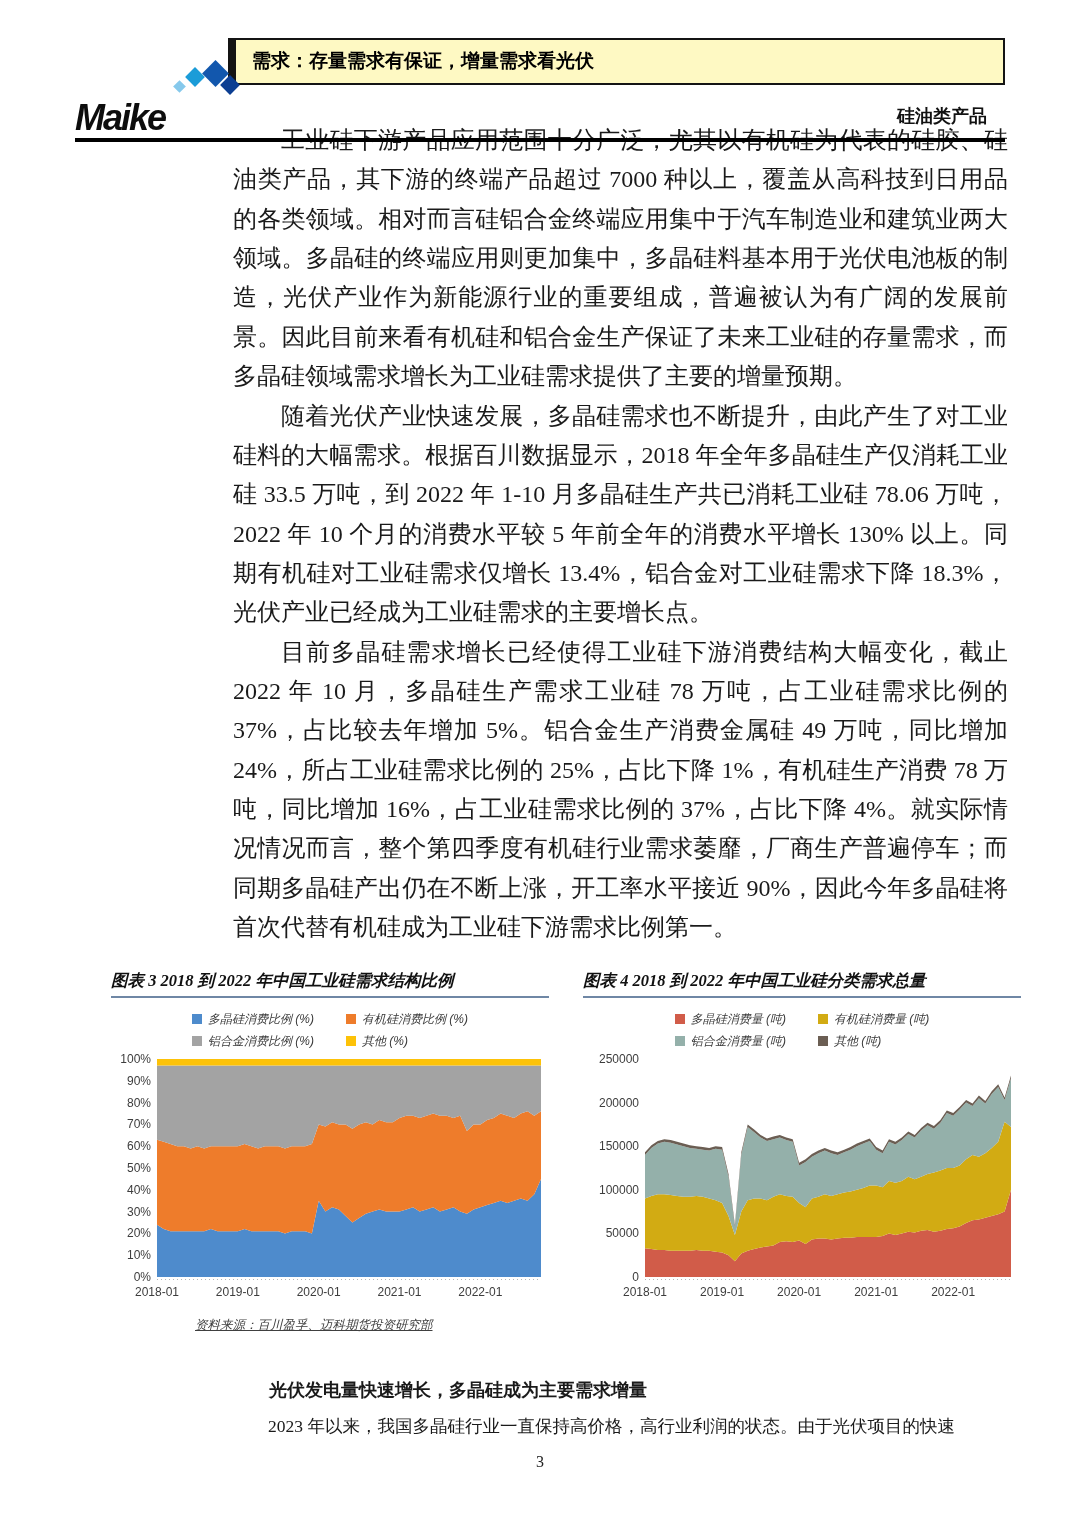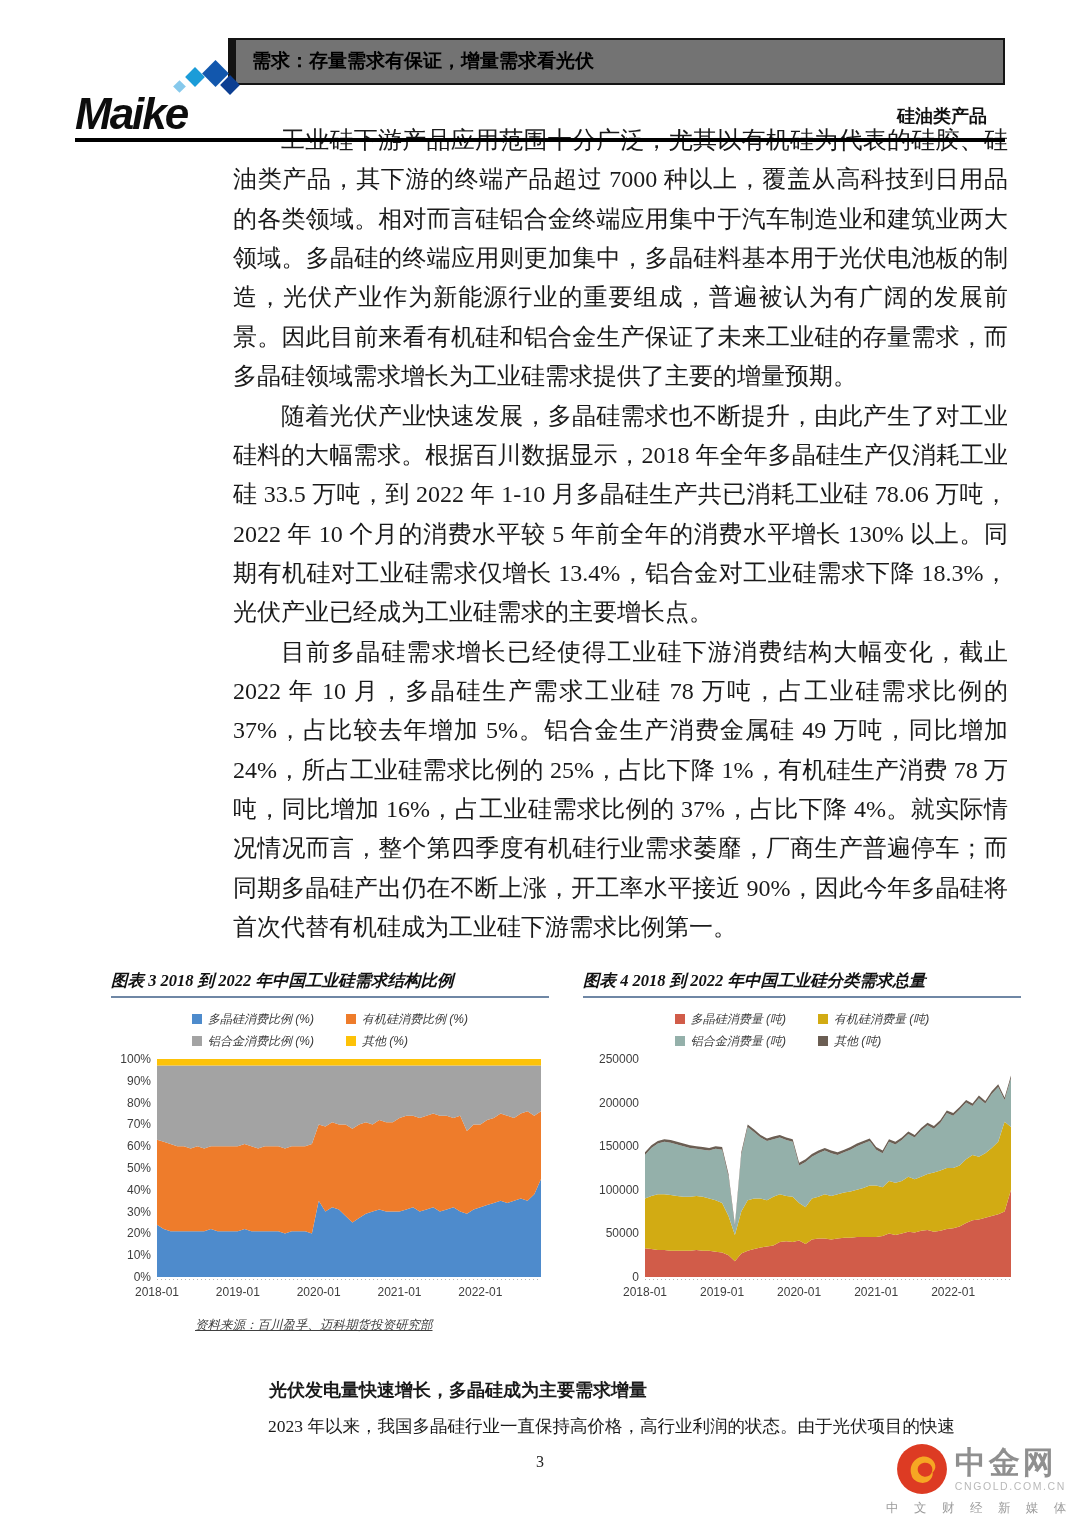--- a/index.html
+++ b/index.html
@@ -3,21 +3,21 @@
 <meta charset="utf-8">
 <style>
   html,body{margin:0;padding:0;background:#e8e8e8;}
   .page{position:relative;width:1080px;height:1527px;margin:0 auto;background:#ffffff;
         font-family:"Liberation Serif","DejaVu Serif",serif;color:#1a1a1a;overflow:hidden;}
 
   
   .masthead{position:absolute;left:75px;right:75px;top:66px;height:70px;}
   .maike-logo{position:absolute;left:0;bottom:0;width:200px;height:70px;}
   .maike-text{position:absolute;left:0;bottom:0;font-family:"Liberation Sans","DejaVu Sans",sans-serif;
-        font-weight:bold;font-style:italic;font-size:44px;line-height:1;letter-spacing:-2px;color:#0d0d0d;}
+        font-weight:bold;font-style:italic;font-size:36px;line-height:1;letter-spacing:-2px;color:#0d0d0d;}
   .d{position:absolute;transform:rotate(45deg);}
   .d1{width:9px;height:9px;left:100px;top:16px;}
   .d2{width:14px;height:14px;left:113px;top:4px;}
   .d3{width:19px;height:19px;left:131px;top:-2px;}
   .d4{width:14px;height:14px;left:148px;top:12px;}
   .doc-type{position:absolute;right:18px;bottom:8px;font-size:18px;font-weight:bold;color:#111;}
   .rule{position:absolute;left:75px;right:75px;top:138px;height:4px;background:#000;}
 
   
   .banner{margin:170px 75px 0 228px;border:2px solid #141414;border-left:8px solid #141414;
@@ -65,21 +65,21 @@
       <span class="d d1" style="background: rgb(134, 201, 236);"></span>
       <span class="d d2" style="background: rgb(27, 156, 216);"></span>
       <span class="d d3" style="background: rgb(18, 87, 173);"></span>
       <span class="d d4" style="background: rgb(12, 62, 146);"></span>
       <span class="maike-text">Maike</span>
     </div>
     <div class="doc-type">硅油类产品</div>
   </header>
   <div class="rule"></div>
 
-  <div class="banner" style="background: #737373; margin-top: 38px;">需求：存量需求有保证，增量需求看光伏</div>
+  <div class="banner" style="background: #fef9c3; margin-top: 38px;">需求：存量需求有保证，增量需求看光伏</div>
 
   <main class="body-text">
     <p>工业硅下游产品应用范围十分广泛，尤其以有机硅为代表的硅胶、硅油类产品，其下游的终端产品超过 7000 种以上，覆盖从高科技到日用品的各类领域。相对而言硅铝合金终端应用集中于汽车制造业和建筑业两大领域。多晶硅的终端应用则更加集中，多晶硅料基本用于光伏电池板的制造，光伏产业作为新能源行业的重要组成，普遍被认为有广阔的发展前景。因此目前来看有机硅和铝合金生产保证了未来工业硅的存量需求，而多晶硅领域需求增长为工业硅需求提供了主要的增量预期。</p>
     <p>随着光伏产业快速发展，多晶硅需求也不断提升，由此产生了对工业硅料的大幅需求。根据百川数据显示，2018 年全年多晶硅生产仅消耗工业硅 33.5 万吨，到 2022 年 1-10 月多晶硅生产共已消耗工业硅 78.06 万吨，2022 年 10 个月的消费水平较 5 年前全年的消费水平增长 130% 以上。同期有机硅对工业硅需求仅增长 13.4%，铝合金对工业硅需求下降 18.3%，光伏产业已经成为工业硅需求的主要增长点。</p>
     <p>目前多晶硅需求增长已经使得工业硅下游消费结构大幅变化，截止 2022 年 10 月，多晶硅生产需求工业硅 78 万吨，占工业硅需求比例的 37%，占比较去年增加 5%。铝合金生产消费金属硅 49 万吨，同比增加 24%，所占工业硅需求比例的 25%，占比下降 1%，有机硅生产消费 78 万吨，同比增加 16%，占工业硅需求比例的 37%，占比下降 4%。就实际情况情况而言，整个第四季度有机硅行业需求萎靡，厂商生产普遍停车；而同期多晶硅产出仍在不断上涨，开工率水平接近 90%，因此今年多晶硅将首次代替有机硅成为工业硅下游需求比例第一。</p>
   </main>
 
   <section class="charts-row">
     <figure class="chart">
       <figcaption class="chart-title" style="border-bottom-color: rgb(111, 135, 165);">图表 3 2018 到 2022 年中国工业硅需求结构比例</figcaption>
@@ -168,27 +168,14 @@
 
   <div class="source-note">资料来源：百川盈孚、迈科期货投资研究部</div>
 
   <h3 class="subhead">光伏发电量快速增长，多晶硅成为主要需求增量</h3>
   <main class="body-text-2">
     <p>2023 年以来，我国多晶硅行业一直保持高价格，高行业利润的状态。由于光伏项目的快速</p>
   </main>
 
   <div class="page-number">3</div>
 
-  <div class="cngold">
-    <div class="cngold-top">
-      <svg class="cngold-badge" viewBox="0 0 100 100">
-        <circle cx="50" cy="50" r="48" style="fill: rgb(221, 59, 35);"></circle>
-        <path d="M30 62 C 22 38, 45 20, 63 28 C 78 35, 80 52, 68 58 C 74 48, 66 36, 54 38 C 40 40, 38 55, 48 62 C 56 68, 68 64, 70 54 C 74 68, 60 80, 46 76 C 36 73, 31 68, 30 62 Z" style="fill: rgb(246, 167, 35);"></path>
-      </svg>
-      <div>
-        <div class="cngold-name">中金网</div>
-        <div class="cngold-url">CNGOLD.COM.CN</div>
-      </div>
-    </div>
-    <div class="cngold-tagline">中 文 财 经 新 媒 体</div>
-  </div>
 
 </div>
 
 </body></html>

